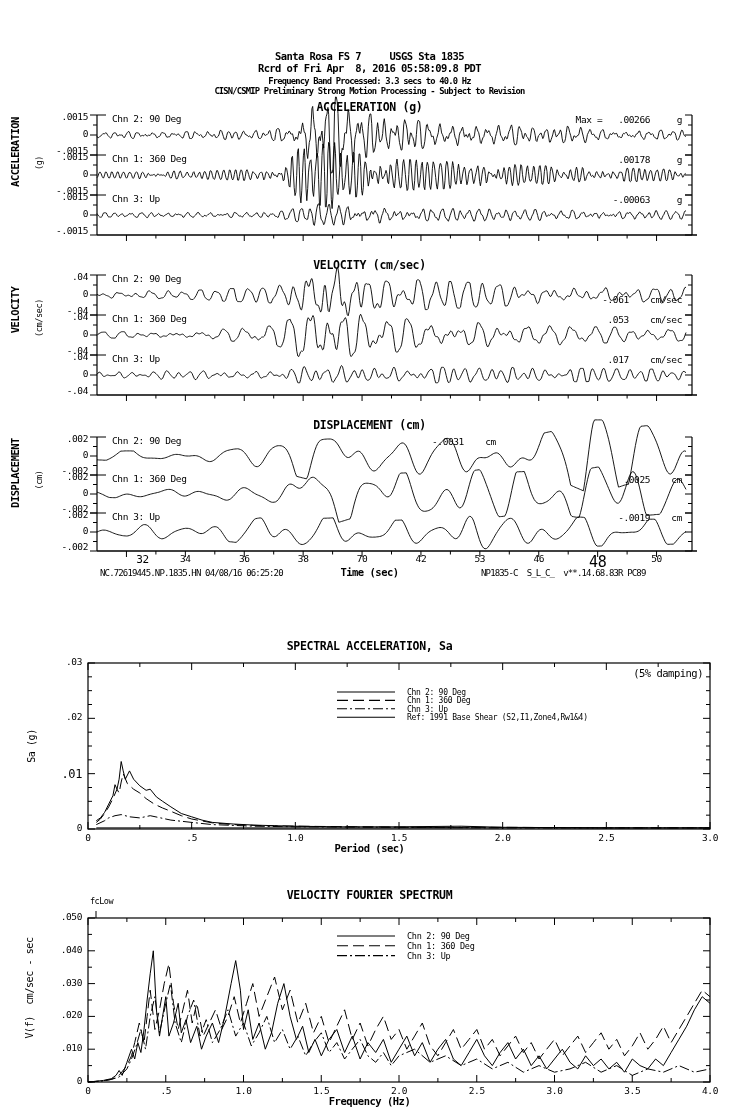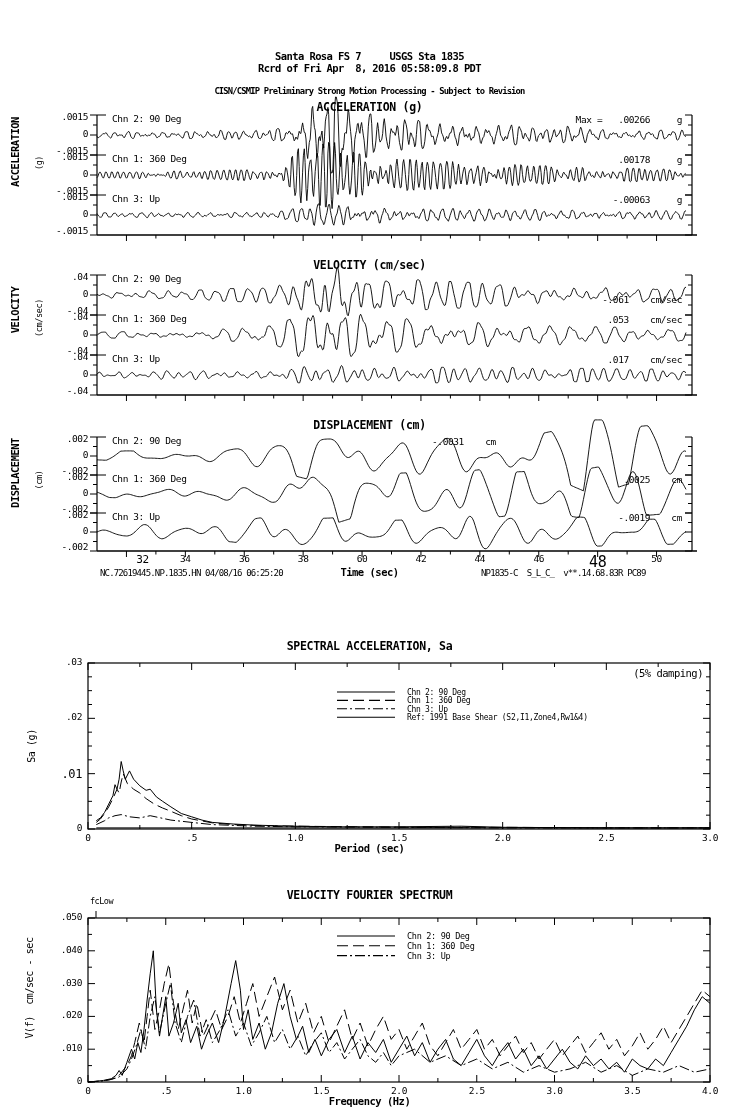--- a/index.html
+++ b/index.html
@@ -333,20 +333,21 @@
       <path d="M88.0,1082.0L103.5,1080.7L111.3,1079.4L119.1,1075.4L126.9,1065.6L131.5,1055.8L134.7,1042.6L139.3,1023.0L144.0,1042.6L147.1,1016.4L150.2,990.2L154.9,1029.5L159.5,1009.8L164.2,983.6L168.9,963.9L173.5,1003.3L178.2,1029.5L182.9,1009.8L187.5,990.2L192.2,1023.0L196.8,1003.3L203.1,1036.1L209.3,1023.0L215.5,1009.8L221.7,1029.5L228.0,1016.4L234.2,996.7L240.4,1023.0L246.6,1003.3L252.8,983.6L259.1,1016.4L266.8,996.7L274.6,977.0L282.4,1009.8L290.1,990.2L297.9,1023.0L305.7,1003.3L313.5,1032.8L321.3,1016.4L329.0,1042.6L336.8,1026.2L344.6,1009.8L352.3,1039.4L360.1,1023.0L367.9,1045.9L375.7,1029.5L383.4,1016.4L391.2,1039.4L399.0,1029.5L406.8,1049.2L414.6,1036.1L422.3,1023.0L430.1,1045.9L437.9,1055.8L445.6,1042.6L453.4,1029.5L461.2,1049.2L469.0,1039.4L476.8,1029.5L484.5,1049.2L492.3,1039.4L500.1,1055.8L507.9,1045.9L515.6,1036.1L523.4,1052.5L531.2,1042.6L539.0,1059.0L546.7,1049.2L554.5,1039.4L562.3,1055.8L570.0,1045.9L577.8,1036.1L585.6,1052.5L593.4,1042.6L601.1,1032.8L608.9,1049.2L616.7,1039.4L624.5,1055.8L632.3,1045.9L640.0,1032.8L647.8,1049.2L655.6,1039.4L663.4,1026.2L671.1,1042.6L678.9,1029.5L686.7,1016.4L694.4,1003.3L702.2,990.2L710.0,996.7" fill="none" stroke="#000000" stroke-width="1" stroke-linejoin="round" stroke-dasharray="11,5"></path>
       <path d="M88.0,1082.0L103.5,1081.0L111.3,1079.4L119.1,1077.1L126.9,1068.9L131.5,1059.0L136.2,1045.9L140.9,1029.5L145.5,1049.2L150.2,1016.4L154.9,996.7L159.5,1032.8L165.8,1003.3L170.4,983.6L175.1,1023.0L181.3,1042.6L187.5,1016.4L193.7,1000.0L200.0,1036.1L206.2,1019.7L212.4,1042.6L220.2,1029.5L228.0,1009.8L235.7,1036.1L243.5,1023.0L251.3,1045.9L259.1,1032.8L266.8,1016.4L274.6,1042.6L282.4,1029.5L290.1,1049.2L297.9,1036.1L305.7,1055.8L313.5,1042.6L321.3,1032.8L329.0,1052.5L336.8,1042.6L344.6,1059.0L352.3,1049.2L360.1,1039.4L367.9,1055.8L375.7,1062.3L383.4,1052.5L391.2,1065.6L399.0,1055.8L414.6,1049.2L430.1,1062.3L445.6,1055.8L461.2,1065.6L476.8,1059.0L492.3,1068.9L507.9,1062.3L523.4,1072.2L539.0,1065.6L554.5,1072.2L570.0,1068.9L585.6,1062.3L601.1,1072.2L616.7,1065.6L632.3,1075.4L647.8,1068.9L663.4,1072.2L678.9,1065.6L694.4,1072.2L710.0,1068.9" fill="none" stroke="#000000" stroke-width="1" stroke-linejoin="round" stroke-dasharray="10,3,2,3"></path>
       <line x1="337" y1="936" x2="395" y2="936" stroke="#000000" stroke-width="1.1"></line>
       <line x1="337" y1="945.8" x2="395" y2="945.8" stroke="#000000" stroke-width="1.1" stroke-dasharray="11,5"></line>
       <line x1="337" y1="955.6" x2="395" y2="955.6" stroke="#000000" stroke-width="1.1" stroke-dasharray="10,3,2,3"></line>
       <line x1="96" y1="918" x2="96" y2="911" stroke="#000000" stroke-width="1"></line>
     </svg>
 
   <div class="ctr hbig" style="top:50px">Santa Rosa FS 7     USGS Sta 1835</div>
   <div class="ctr hbig" style="top:62px">Rcrd of Fri Apr  8, 2016 05:58:09.8 PDT</div>
+  <div class="ctr hsml" style="top:76px">Frequency Band Processed: 3.3 secs to 40.0 Hz</div>
   <div class="ctr hsml" style="top:86px">CISN/CSMIP Preliminary Strong Motion Processing - Subject to Revision</div>
 
   <div class="ctr gtitle" style="top:101px">ACCELERATION (g)</div>
   <div class="ctr gtitle" style="top:259px">VELOCITY (cm/sec)</div>
   <div class="ctr gtitle" style="top:419px">DISPLACEMENT (cm)</div>
 
   <div class="rot side" style="left:15px;top:152px">ACCELERATION</div>
   <div class="rot sideu" style="left:39px;top:163px">(g)</div>
   <div class="rot side" style="left:15px;top:310px">VELOCITY</div>
   <div class="rot sideu" style="left:39px;top:318px">(cm/sec)</div>
@@ -408,23 +409,23 @@
     <div style="position: absolute; white-space: pre; line-height: 1.15; left: 432px; width: 250px; text-align: right; top: 475px; font-size: 9.5px; letter-spacing: -0.4px;">.0025    cm</div>
     <div style="position: absolute; white-space: pre; line-height: 1.15; font-size: 9.5px; letter-spacing: -0.4px; width: 48px; left: 40px; text-align: right; top: 510px;">.002</div>
     <div style="position: absolute; white-space: pre; line-height: 1.15; font-size: 9.5px; letter-spacing: -0.4px; width: 48px; left: 40px; text-align: right; top: 526px;">0</div>
     <div style="position: absolute; white-space: pre; line-height: 1.15; font-size: 9.5px; letter-spacing: -0.4px; width: 48px; left: 40px; text-align: right; top: 542px;">-.002</div>
     <div style="position: absolute; white-space: pre; line-height: 1.15; left: 112px; top: 512px; font-size: 9.5px; letter-spacing: -0.4px;">Chn 3: Up</div>
     <div style="position: absolute; white-space: pre; line-height: 1.15; left: 432px; width: 250px; text-align: right; top: 513px; font-size: 9.5px; letter-spacing: -0.4px;">-.0019    cm</div>
     <div style="position: absolute; white-space: pre; line-height: 1.15; left: 114.45px; width: 24px; text-align: center; top: 554px; font-size: 11px; letter-spacing: -0.4px; margin-left: 16px;">32</div>
     <div style="position: absolute; white-space: pre; line-height: 1.15; left: 173.35px; width: 24px; text-align: center; top: 554px; font-size: 9.5px; letter-spacing: -0.4px;">34</div>
     <div style="position: absolute; white-space: pre; line-height: 1.15; left: 232.25px; width: 24px; text-align: center; top: 554px; font-size: 9.5px; letter-spacing: -0.4px;">36</div>
     <div style="position: absolute; white-space: pre; line-height: 1.15; left: 291.15px; width: 24px; text-align: center; top: 554px; font-size: 9.5px; letter-spacing: -0.4px;">38</div>
-    <div style="position: absolute; white-space: pre; line-height: 1.15; left: 350.05px; width: 24px; text-align: center; top: 554px; font-size: 9.5px; letter-spacing: -0.4px;">60</div>
+    <div style="position: absolute; white-space: pre; line-height: 1.15; left: 350.05px; width: 24px; text-align: center; top: 554px; font-size: 9.5px; letter-spacing: -0.4px;">70</div>
     <div style="position: absolute; white-space: pre; line-height: 1.15; left: 408.95px; width: 24px; text-align: center; top: 554px; font-size: 9.5px; letter-spacing: -0.4px;">42</div>
-    <div style="position: absolute; white-space: pre; line-height: 1.15; left: 467.85px; width: 24px; text-align: center; top: 554px; font-size: 9.5px; letter-spacing: -0.4px;">44</div>
+    <div style="position: absolute; white-space: pre; line-height: 1.15; left: 467.85px; width: 24px; text-align: center; top: 554px; font-size: 9.5px; letter-spacing: -0.4px;">53</div>
     <div style="position: absolute; white-space: pre; line-height: 1.15; left: 526.75px; width: 24px; text-align: center; top: 554px; font-size: 9.5px; letter-spacing: -0.4px;">46</div>
     <div style="position: absolute; white-space: pre; line-height: 1.15; left: 585.65px; width: 24px; text-align: center; top: 554px; font-size: 15px; letter-spacing: -0.4px;">48</div>
     <div style="position: absolute; white-space: pre; line-height: 1.15; left: 644.55px; width: 24px; text-align: center; top: 554px; font-size: 9.5px; letter-spacing: -0.4px;">50</div>
     <div style="position: absolute; white-space: pre; line-height: 1.15; left: 70px; width: 36px; text-align: center; top: 833px; font-size: 9.5px; letter-spacing: -0.4px;">0</div>
     <div style="position: absolute; white-space: pre; line-height: 1.15; left: 173.667px; width: 36px; text-align: center; top: 833px; font-size: 9.5px; letter-spacing: -0.4px;">.5</div>
     <div style="position: absolute; white-space: pre; line-height: 1.15; left: 277.333px; width: 36px; text-align: center; top: 833px; font-size: 9.5px; letter-spacing: -0.4px;">1.0</div>
     <div style="position: absolute; white-space: pre; line-height: 1.15; left: 381px; width: 36px; text-align: center; top: 833px; font-size: 9.5px; letter-spacing: -0.4px;">1.5</div>
     <div style="position: absolute; white-space: pre; line-height: 1.15; left: 484.667px; width: 36px; text-align: center; top: 833px; font-size: 9.5px; letter-spacing: -0.4px;">2.0</div>
     <div style="position: absolute; white-space: pre; line-height: 1.15; left: 588.333px; width: 36px; text-align: center; top: 833px; font-size: 9.5px; letter-spacing: -0.4px;">2.5</div>
     <div style="position: absolute; white-space: pre; line-height: 1.15; left: 692px; width: 36px; text-align: center; top: 833px; font-size: 9.5px; letter-spacing: -0.4px;">3.0</div>

